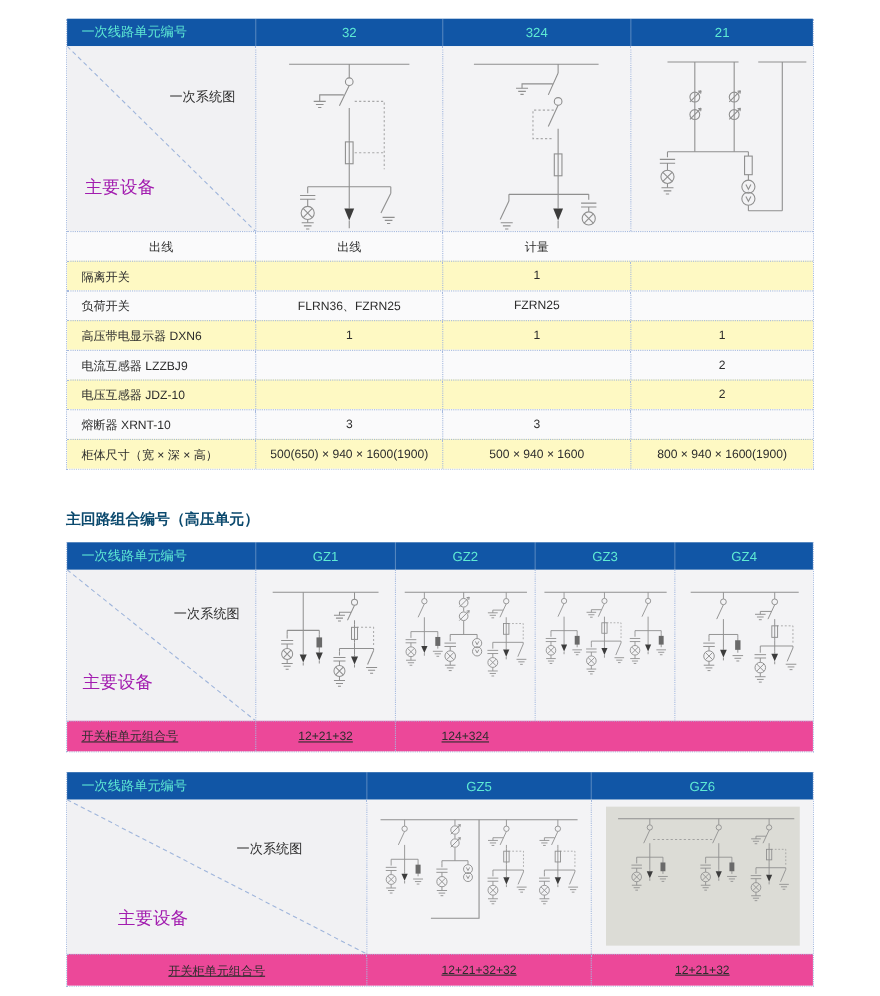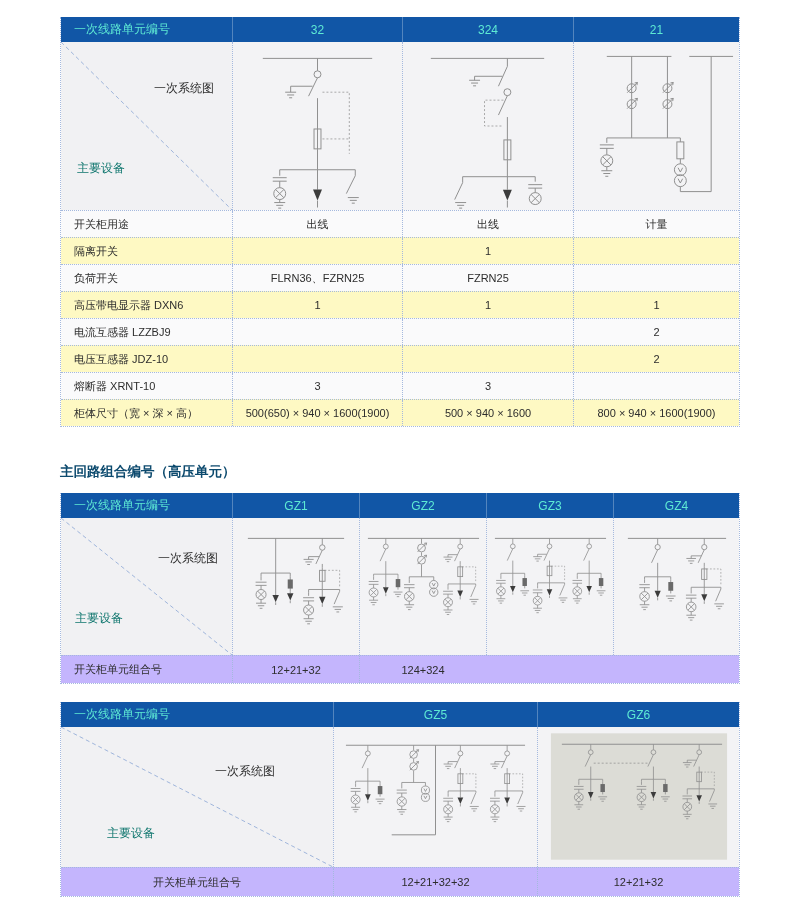--- a/index.html
+++ b/index.html
@@ -13,29 +13,29 @@
   .hrow{background:#1156a6;color:#5eead4;height:25px;align-items:center;font-size:12px;}
   .hrow .hc{display:flex;align-items:center;justify-content:center;height:25px;border-left:1px solid rgba(255,255,255,.28);}
   .hrow .hl{justify-content:flex-start;padding-left:13px;border-left:none;}
   .drow{border-top:none;}
   .cell{display:flex;align-items:center;justify-content:center;font-size:11px;border-left:1px dotted #a5b9de;box-sizing:border-box;overflow:hidden;}
   .cell:first-child{border-left:none;}
   .lblcell{justify-content:flex-start;padding-left:13px;}
   .datarow{height:26px;border-top:1px dotted #a5b9de;}
   .datarow.alt{background:#fef9c3;}
   .datarow.base{background:#fafafb;}
-  .comborow{border-top:1px dotted #a5b9de;background:#c4b5fd;}
+  .comborow{border-top:1px dotted #a5b9de;background:#ec4899;text-decoration:underline;}
   .t2 .comborow{height:27px;}
   .t3 .comborow{height:28px;}
   .diagcell{background:#f3f3f5;position:relative;}
   .diagcell svg{display:block;}
   .cornercell{position:relative;background:#f1f1f3;border-left:none;text-align:center;}
   .cornercell .diagline{position:absolute;left:0;top:0;width:100%;height:100%;}
   .corner-top{position:absolute;font-size:12px;color:#2d2d2d;}
-  .corner-bot{position:absolute;font-size:12px;color:#0f766e;}
+  .corner-bot{position:absolute;font-size:16px;color:#a21caf;}
   .t1 .corner-top{right:18px;top:38px;}
   .t1 .corner-bot{left:16px;top:118px;}
   .t2 .corner-top{right:14px;top:32px;}
   .t2 .corner-bot{left:14px;top:92px;}
   .t3 .corner-top{right:58px;top:36px;}
   .t3 .corner-bot{left:46px;top:98px;}
   .sectitle{font-size:13.5px;font-weight:700;color:#0c4a6e;margin:36px 0 12px 0;}
   .gap2{height:18px;}
   
   .diag{stroke:#8f8f8f;stroke-width:1;fill:none;}
@@ -205,21 +205,20 @@
           <path class="diag" d="M107,117 V122"></path>
           <circle class="diag" cx="107" cy="128" r="6"></circle>
             <circle class="diag" cx="107" cy="139" r="6"></circle>
           <path class="diag" d="M104.7,126 L107,130.3 L109.3,126 M104.7,137 L107,141.3 L109.3,137"></path>
           <path class="diag" d="M138,150 H107 M107,150 V145"></path>
         </svg>
       </div>
     </div>
 
     <div class="row datarow base">
-      <div class="cell lblcell">开关柜用途</div>
       <div class="cell">出线</div>
       <div class="cell">出线</div>
       <div class="cell">计量</div>
     </div>
     <div class="row datarow alt">
       <div class="cell lblcell">隔离开关</div>
       <div class="cell"></div>
       <div class="cell">1</div>
       <div class="cell"></div>
     </div>

